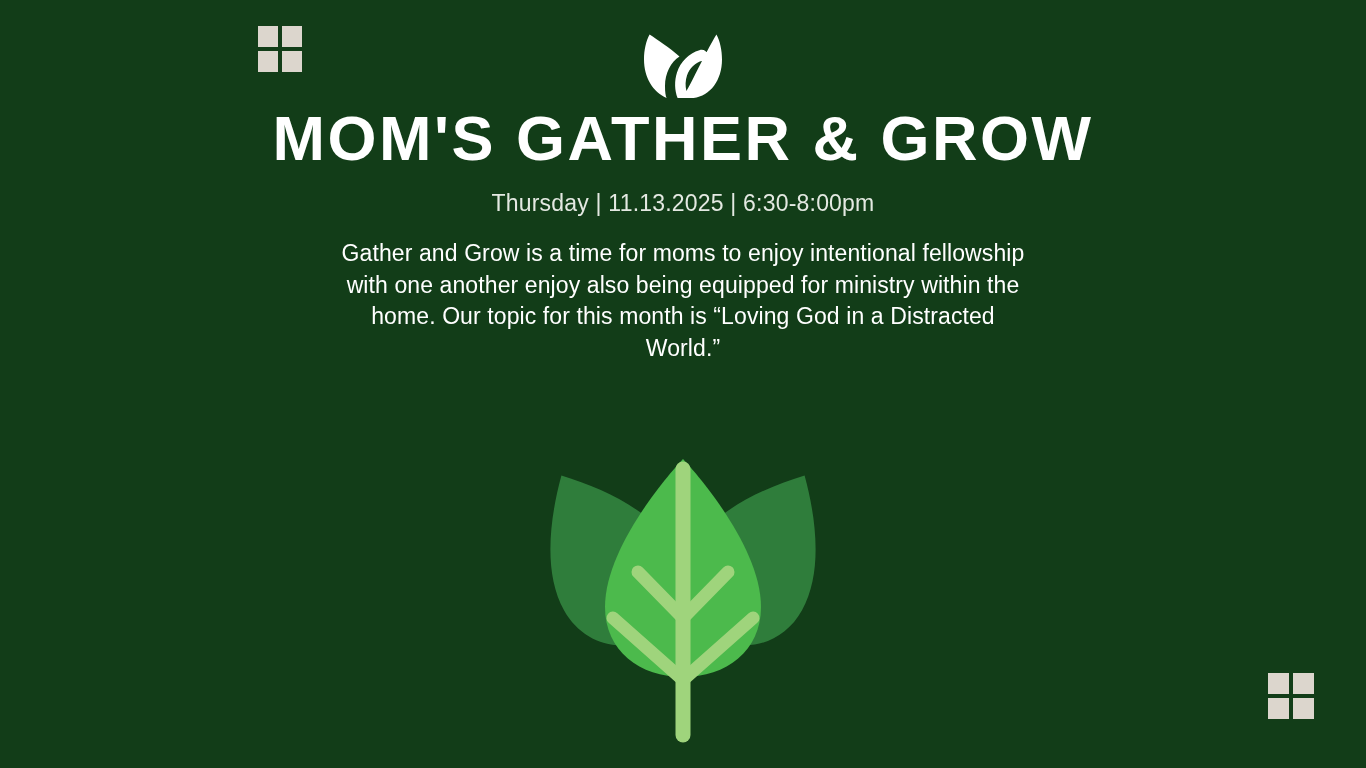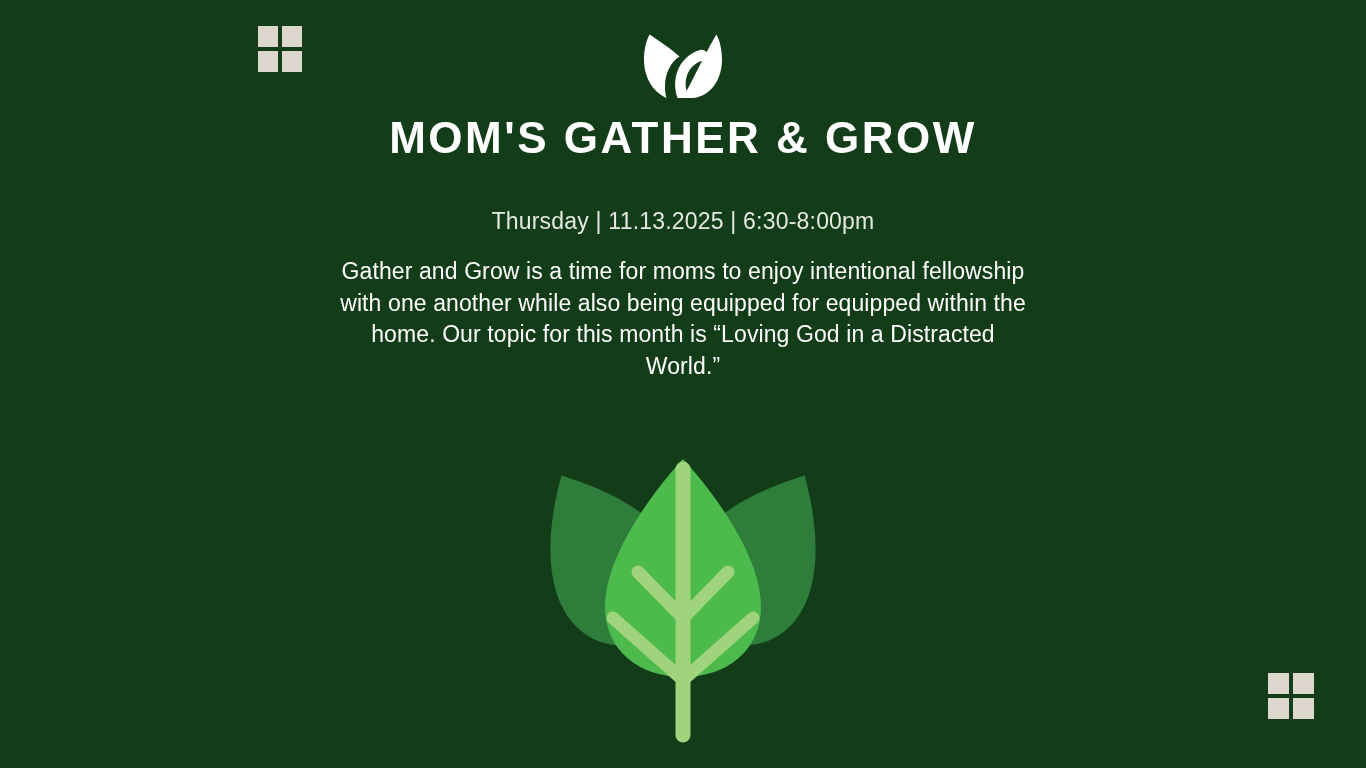--- a/index.html
+++ b/index.html
@@ -67,32 +67,32 @@
     right: 0;
     top: 104px;
     text-align: center;
   }
 
   .headline {
     margin: 0;
     color: #ffffff;
     font-family: "Liberation Sans", sans-serif;
     font-weight: 700;
-    font-size: 44px;
+    font-size: 63px;
     line-height: 68px;
     letter-spacing: 2.5px;
     text-transform: uppercase;
     padding: 0 86px;
   }
   .headline .line {
     display: block;
   }
 
   .eventmeta {
-    margin: 34px 0 0 0;
+    margin: 16px 0 0 0;
     color: #e4e9e2;
     font-size: 23px;
     line-height: 30px;
     font-weight: 400;
     letter-spacing: 0.2px;
   }
 
   .blurb {
     margin: 20px auto 0 auto;
     width: 700px;
@@ -140,21 +140,21 @@
 
       <path d="M75.4 8.4 C79 15 81 24 81 33.5 C81 54 69.4 70 52.6 72 L36.6 72 C33.6 64.6 33.2 55 36 46.5 C39.6 35.5 48 27.2 58.4 24.2 C62.4 23 65.6 25 66.2 28 C66.8 31.3 64.7 34 61.4 34.8 C54.4 36.6 48.6 42 46 49.6 C44.3 54.6 44.2 60 45.4 65 C52 54 62.6 30 75.4 8.4 Z" fill="#ffffff"></path>
     </svg>
   </div>
 
   <div class="content">
     <h1 class="headline">
       <span class="line">MOM'S GATHER &amp; GROW</span>
     </h1>
     <p class="eventmeta">Thursday | 11.13.2025 | 6:30-8:00pm</p>
-    <p class="blurb">Gather and Grow is a time for moms to enjoy intentional fellowship with one another while also being equipped for equipped within the home. Our topic for this month is “Loving God in a Distracted World.”</p>
+    <p class="blurb">Gather and Grow is a time for moms to enjoy intentional fellowship with one another enjoy also being equipped for ministry within the home. Our topic for this month is “Loving God in a Distracted World.”</p>
   </div>
 
   <div class="leaf-art">
     <svg width="300" height="290" viewBox="0 0 300 290" aria-hidden="true">
 
       <path d="M73 9 C40 43 10 86 10 128 C10 166 38 194 73 194 C108 194 136 166 136 128 C136 86 106 43 73 9 Z" fill="#2f7d3b" transform="rotate(-29 73 101)"></path>
 
       <path d="M227 9 C194 43 164 86 164 128 C164 166 192 194 227 194 C262 194 290 166 290 128 C290 86 260 43 227 9 Z" fill="#2f7d3b" transform="rotate(29 227 101)"></path>
 
       <path d="M150 4 C150 4 72 86 72 152 C72 196 107 222 150 222 C193 222 228 196 228 152 C228 86 150 4 150 4 Z" fill="#4cba4c"></path>

